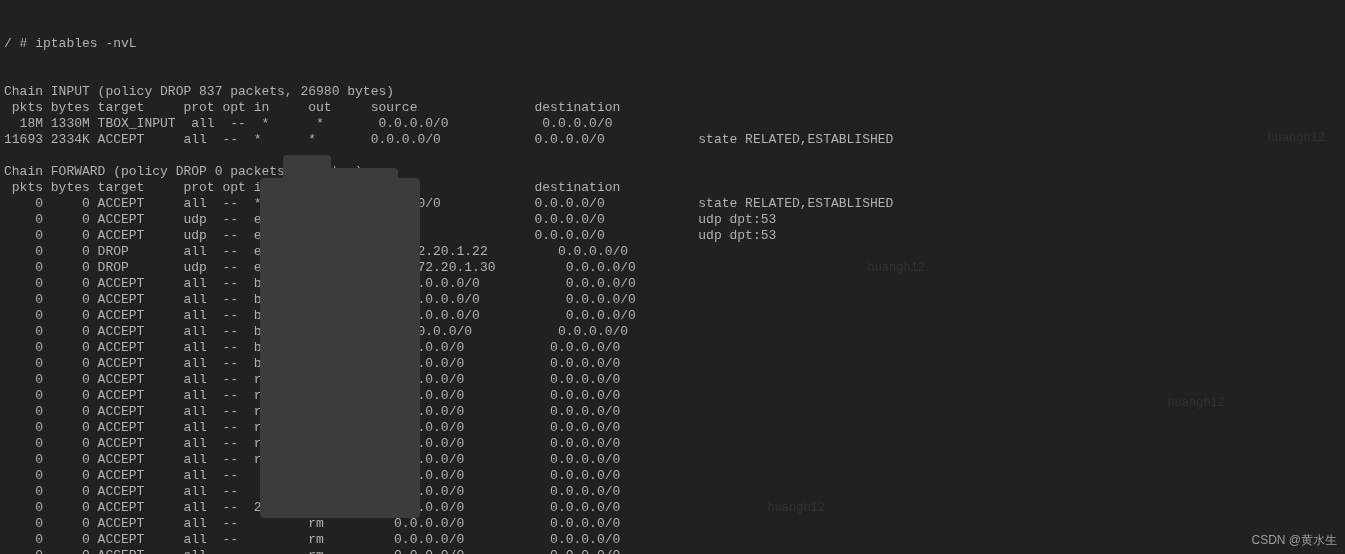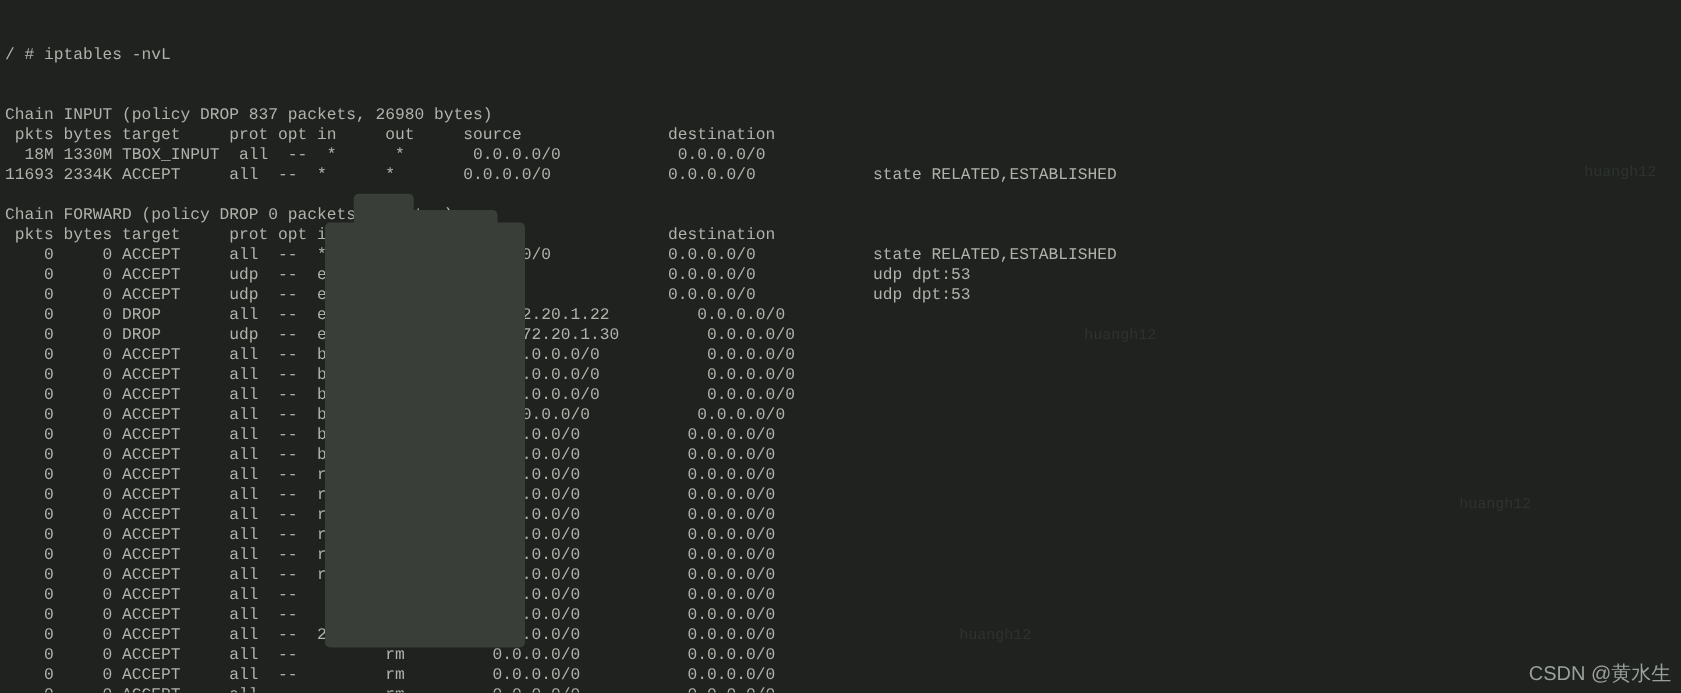--- a/index.html
+++ b/index.html
@@ -1,18 +1,18 @@
 <!DOCTYPE html>
 <html><head>
 <meta charset="utf-8">
 <style>
   html,body{margin:0;padding:0;background:#1f221f;color:#b0b3ab;font-family:"Consolas","Menlo","Courier New",monospace;font-size:13px;line-height:16px;width:1345px;height:554px;overflow:hidden;}
   .term{padding:4px 0 0 4px;white-space:pre;position:relative;}
   .row{height:16px;}
-  .wm{position:absolute;right:8px;bottom:6px;color:#9aa09a;font-size:16px;font-family:sans-serif;}
+  .wm{position:absolute;right:8px;bottom:6px;color:#9aa09a;font-size:12px;font-family:sans-serif;}
   .ghost{position:absolute;color:#2f332e;font-size:12px;pointer-events:none;}
   .smudge{position:absolute;background:#3a3e39;border-radius:4px;}
   .s1{left:260px;top:178px;width:160px;height:340px;}
   .s2{left:283px;top:155px;width:48px;height:28px;}
   .s3{left:323px;top:168px;width:75px;height:46px;}
 </style>
 </head>
 <body>
 
 <div class="term">

